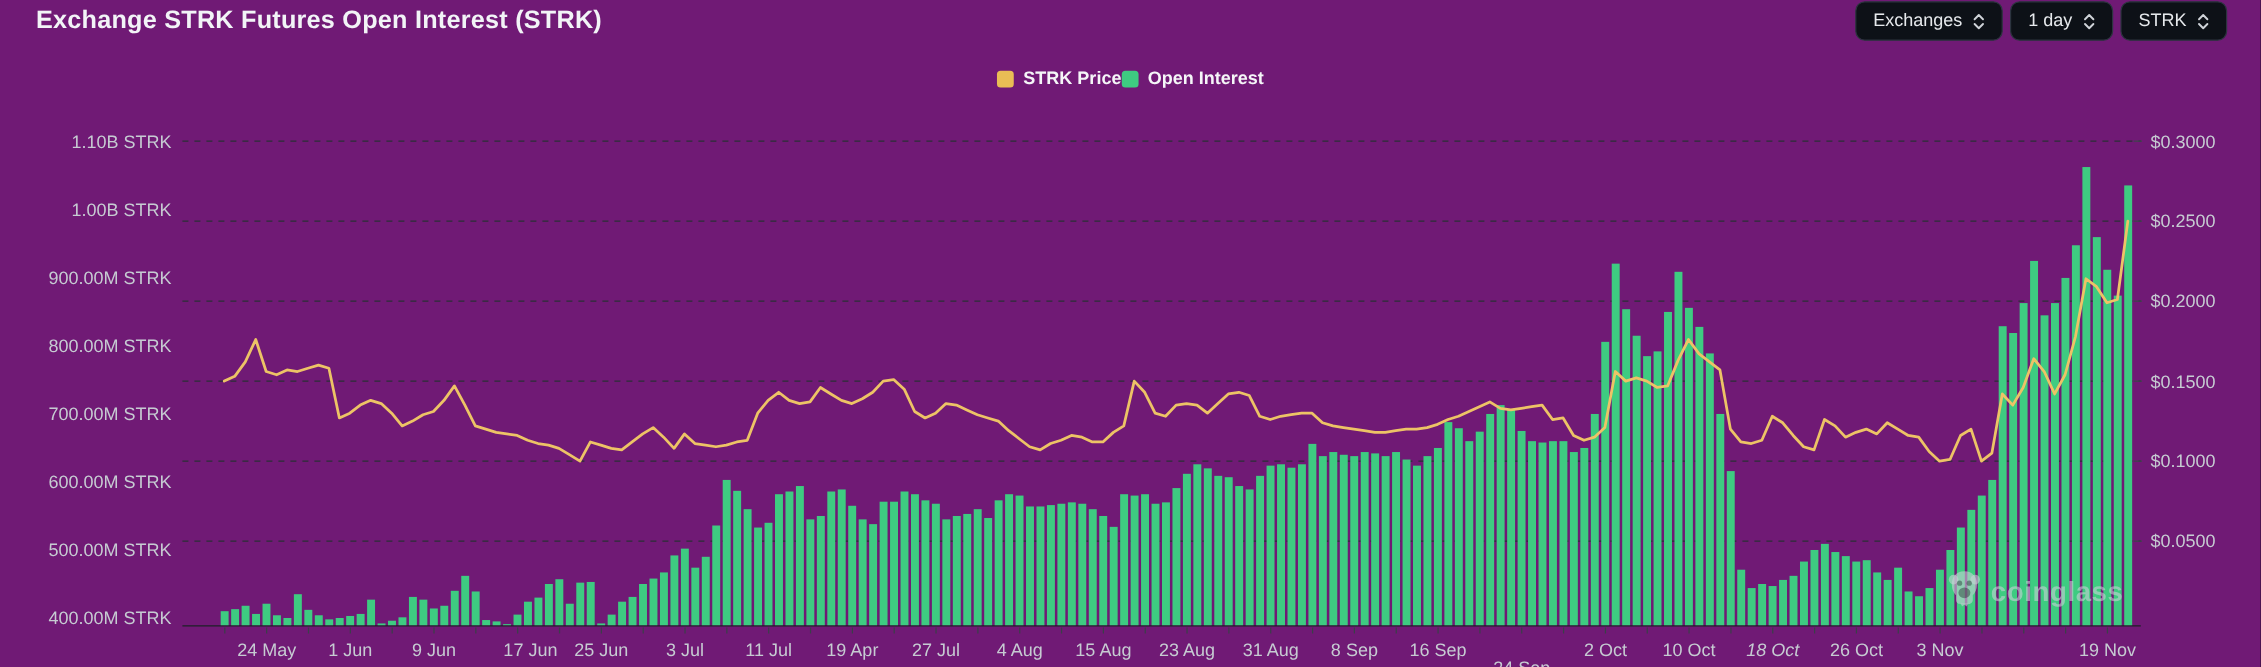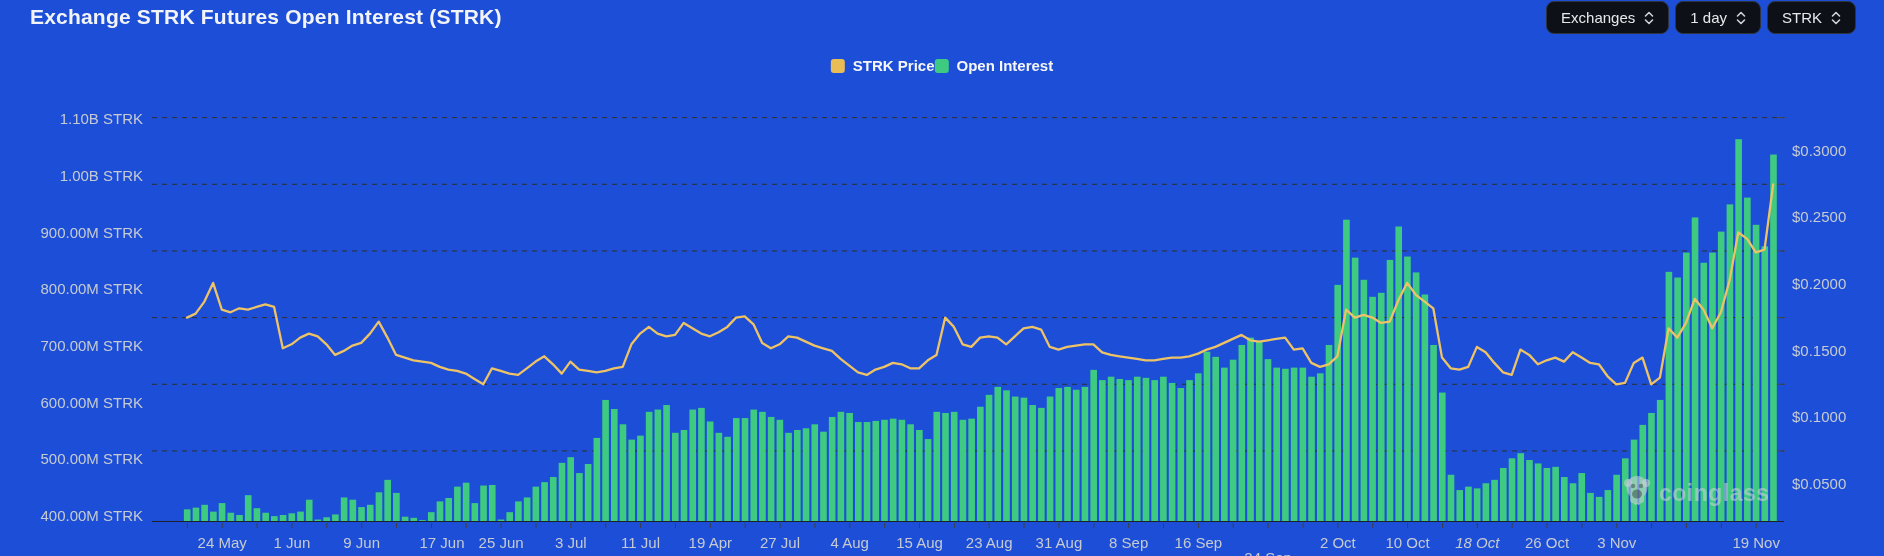--- a/index.html
+++ b/index.html
@@ -1,30 +1,30 @@
 <!DOCTYPE html>
 <html><head>
 <meta charset="utf-8">
 <style>
   html,body{margin:0;padding:0;background:#090c10;width:1884px;height:556px;overflow:hidden;
     font-family:"Liberation Sans",sans-serif;-webkit-font-smoothing:antialiased;}
-  .stage{position:relative;width:1884px;height:556px;background:#1d4ed8;}
+  .stage{position:relative;width:1884px;height:556px;background:#701a75;}
   .title{position:absolute;left:30px;top:5px;font-size:21px;font-weight:700;color:#f2f4f7;letter-spacing:.2px;}
   .controls{position:absolute;right:28px;top:1px;display:flex;gap:6px;}
   .dd{height:33px;display:flex;align-items:center;justify-content:center;gap:9px;
       border:1px solid #2c343f;border-radius:8px;background:#0d1117;color:#e6e9ec;
       font-size:15px;padding:0 14px;cursor:pointer;box-sizing:border-box;}
   .dd svg{display:block;}
   .legend{position:absolute;left:50%;top:57px;transform:translateX(-50%);display:flex;align-items:center;}
   .legend-item{display:flex;align-items:center;gap:8px;cursor:pointer;}
   .swatch{width:14px;height:14px;border-radius:3px;}
   .legend-label{color:#f5f6f8;font-size:15px;font-weight:700;}
   .axis-label{position:absolute;color:#c6cbd2;font-size:15px;white-space:nowrap;}
   .yl{text-align:right;width:120px;}
-  .yr{text-align:left;margin-top:32px;}
+  .yr{text-align:left;}
   .xl{transform:translateX(-50%);top:534px;}
   svg.plot{position:absolute;left:0;top:0;}
   .watermark{position:absolute;left:1622px;top:474px;display:flex;align-items:center;gap:7px;
      color:rgba(203,209,216,0.58);font-size:23px;font-weight:700;letter-spacing:.5px;pointer-events:none;}
 </style>
 </head>
 <body>
 
 <div class="stage">
 

